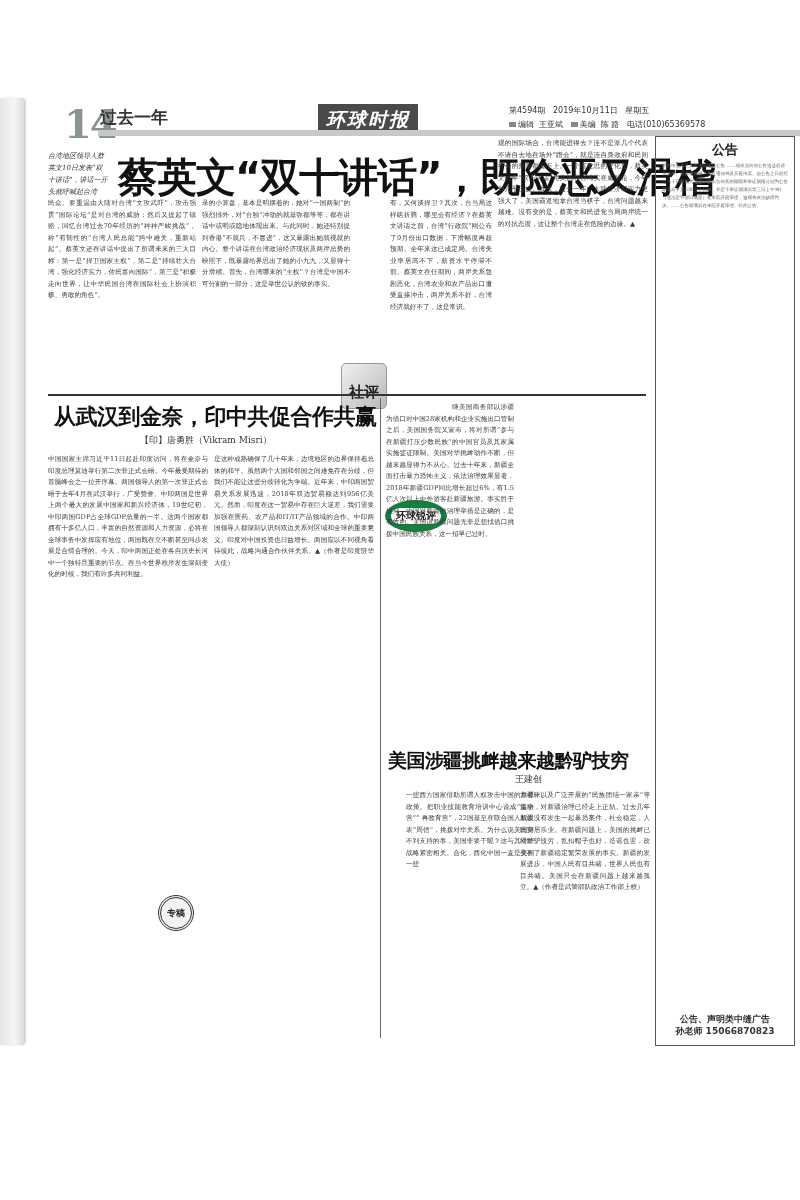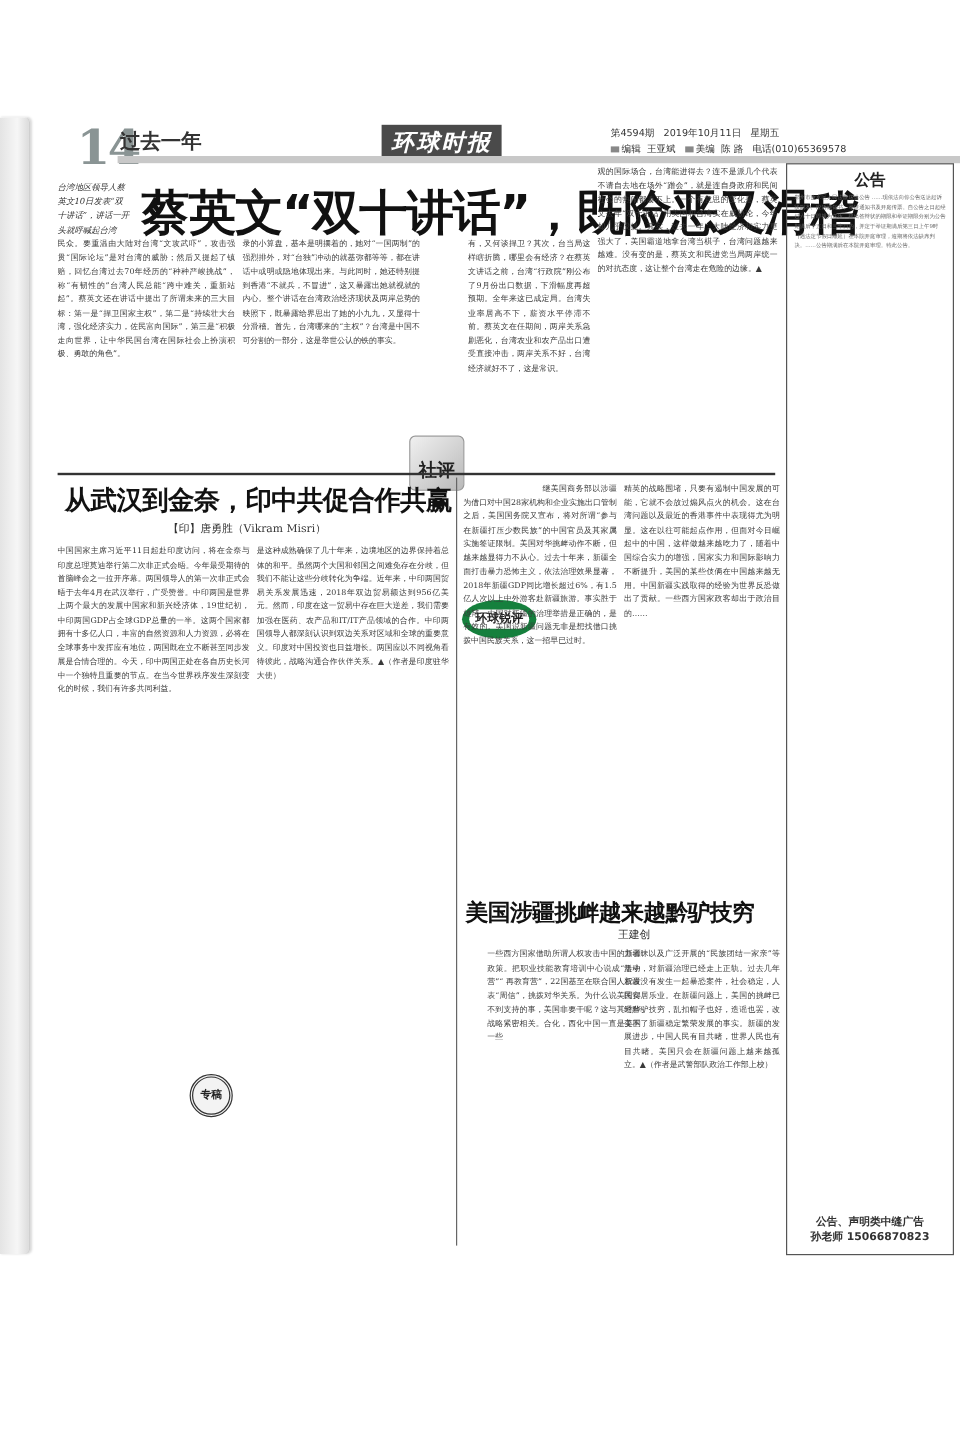--- a/index.html
+++ b/index.html
@@ -72,21 +72,20 @@
   <div class="col-text" style="left:8px;top:356px;width:160px;height:590px;">中国国家主席习近平11日起赴印度访问，将在金奈与印度总理莫迪举行第二次非正式会晤。今年最受期待的首脑峰会之一拉开序幕。两国领导人的第一次非正式会晤于去年4月在武汉举行，广受赞誉。中印两国是世界上两个最大的发展中国家和新兴经济体，19世纪初，中印两国GDP占全球GDP总量的一半。这两个国家都拥有十多亿人口，丰富的自然资源和人力资源，必将在全球事务中发挥应有地位，两国既在立不断甚至同步发展是合情合理的。今天，印中两国正处在各自历史长河中一个独特且重要的节点。在当今世界秩序发生深刻变化的时候，我们有许多共同利益。</div>
   <div class="col-text" style="left:174px;top:356px;width:160px;height:590px;">是这种成熟确保了几十年来，边境地区的边界保持着总体的和平。虽然两个大国和邻国之间难免存在分歧，但我们不能让这些分歧转化为争端。近年来，中印两国贸易关系发展迅速，2018年双边贸易额达到956亿美元。然而，印度在这一贸易中存在巨大逆差，我们需要加强在医药、农产品和IT/IT产品领域的合作。中印两国领导人都深刻认识到双边关系对区域和全球的重要意义。印度对中国投资也日益增长。两国应以不同视角看待彼此，战略沟通合作伙伴关系。▲（作者是印度驻华大使）</div>
   <div class="badge-zhuangao">专稿</div>
 
   <div class="divider-v"></div>
 
   <div class="badge-huanqiu">
       <span>环球锐评</span>
     </div>
   <div class="col-text" style="left:346px;top:304px;width:128px;height:336px;padding-top:0;text-indent:66px;">继美国商务部以涉疆为借口对中国28家机构和企业实施出口管制之后，美国国务院又宣布，将对所谓“参与在新疆打压少数民族”的中国官员及其家属实施签证限制。美国对华挑衅动作不断，但越来越显得力不从心。过去十年来，新疆全面打击暴力恐怖主义，依法治理效果显著，2018年新疆GDP同比增长超过6%，有1.5亿人次以上中外游客赴新疆旅游。事实胜于雄辩，中国对新疆的治理举措是正确的，是有效的。美国说新疆问题无非是想找借口挑拨中国民族关系，这一招早已过时。</div>
-  <div class="col-text" style="left:480px;top:304px;width:130px;height:336px;">精英的战略围堵，只要有遏制中国发展的可能，它就不会放过煽风点火的机会。这在台湾问题以及最近的香港事件中表现得尤为明显。这在以往可能起点作用，但面对今日崛起中的中国，这样做越来越吃力了，随着中国综合实力的增强，国家实力和国际影响力不断提升，美国的某些伎俩在中国越来越无用。中国新疆实践取得的经验为世界反恐做出了贡献。一些西方国家政客却出于政治目的……</div>
   <div class="headline3">美国涉疆挑衅越来越黔驴技穷</div>
   <div class="byline3">王建创</div>
   <div class="col-text" style="left:346px;top:692px;width:128px;height:254px;margin-left:20px;">一些西方国家借助所谓人权攻击中国的新疆政策。把职业技能教育培训中心说成“集中营”“ 再教育营”，22国基至在联合国人权发表“周信”，挑拨对华关系。为什么说美国得不到支持的事，美国非要干呢？这与其对华战略紧密相关。合化，西化中国一直是美国一些</div>
   <div class="col-text" style="left:480px;top:692px;width:130px;height:254px;">力者昧以及广泛开展的“民族团结一家亲”等活动，对新疆治理已经走上正轨。过去几年新疆没有发生一起暴恐案件，社会稳定，人民安居乐业。在新疆问题上，美国的挑衅已经黔驴技穷，乱扣帽子也好，造谣也罢，改变不了新疆稳定繁荣发展的事实。新疆的发展进步，中国人民有目共睹，世界人民也有目共睹。美国只会在新疆问题上越来越孤立。▲（作者是武警部队政治工作部上校）</div>
 
   <div class="notice">
     <div class="notice-title">公告</div>
     <div class="notice-body">郑州市金水区人民法院送达公告 ……现依法向你公告送达起诉状副本、应诉通知书、举证通知书及开庭传票。自公告之日起经过六十日即视为送达。提出答辩状的期限和举证期限分别为公告期满后十五日和三十日内，并定于举证期满后第三日上午9时（遇法定节假日顺延）在本院开庭审理，逾期将依法缺席判决。……公告期满后在本院开庭审理。特此公告。</div>
     <div class="notice-foot">
       <div>公告、声明类中缝广告</div>

